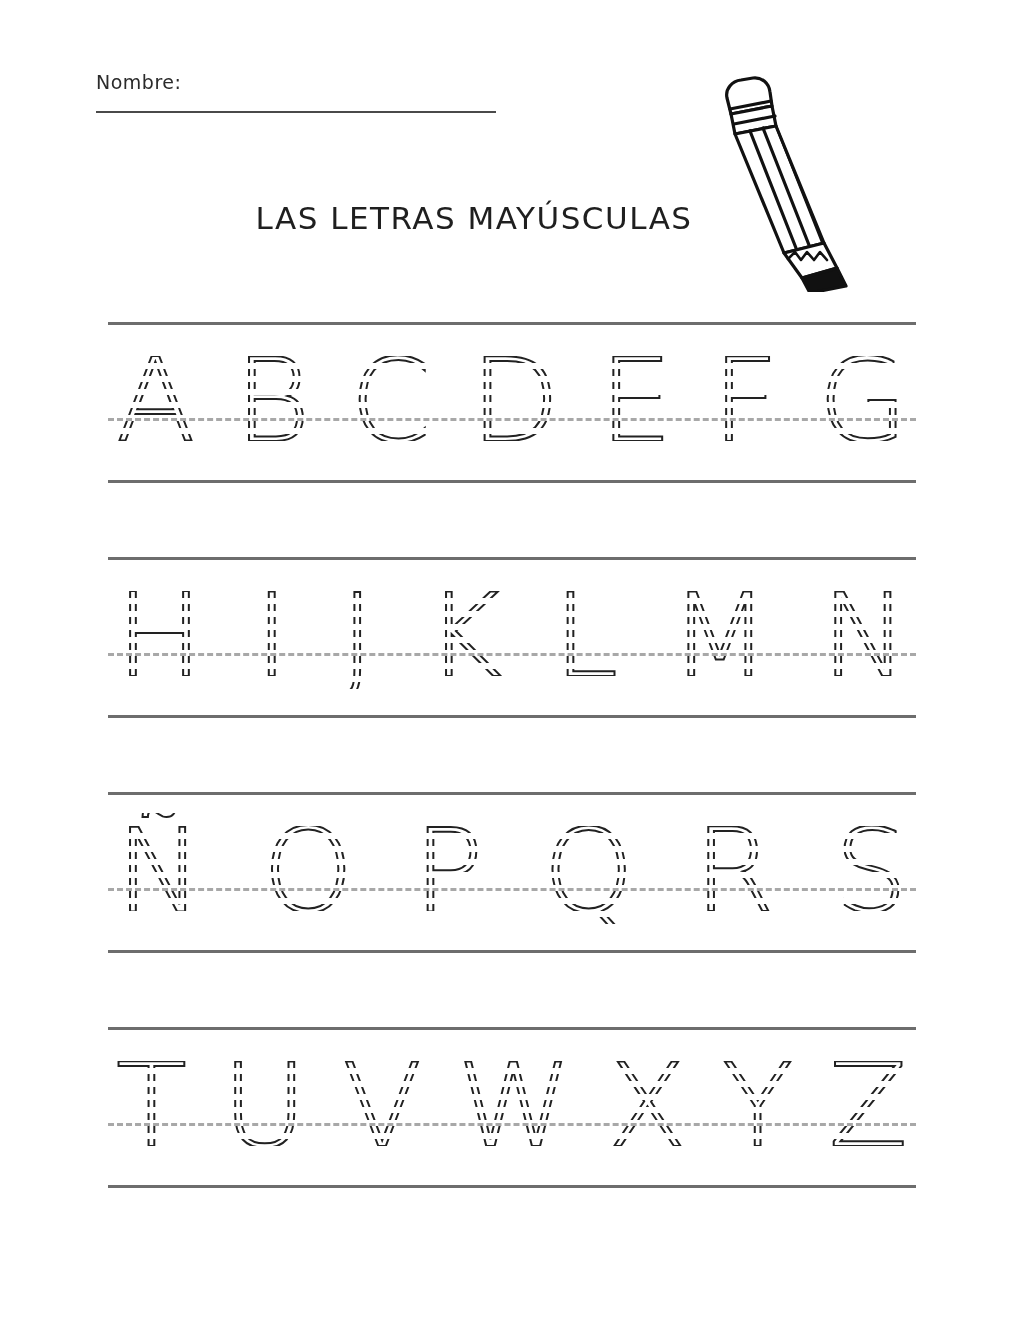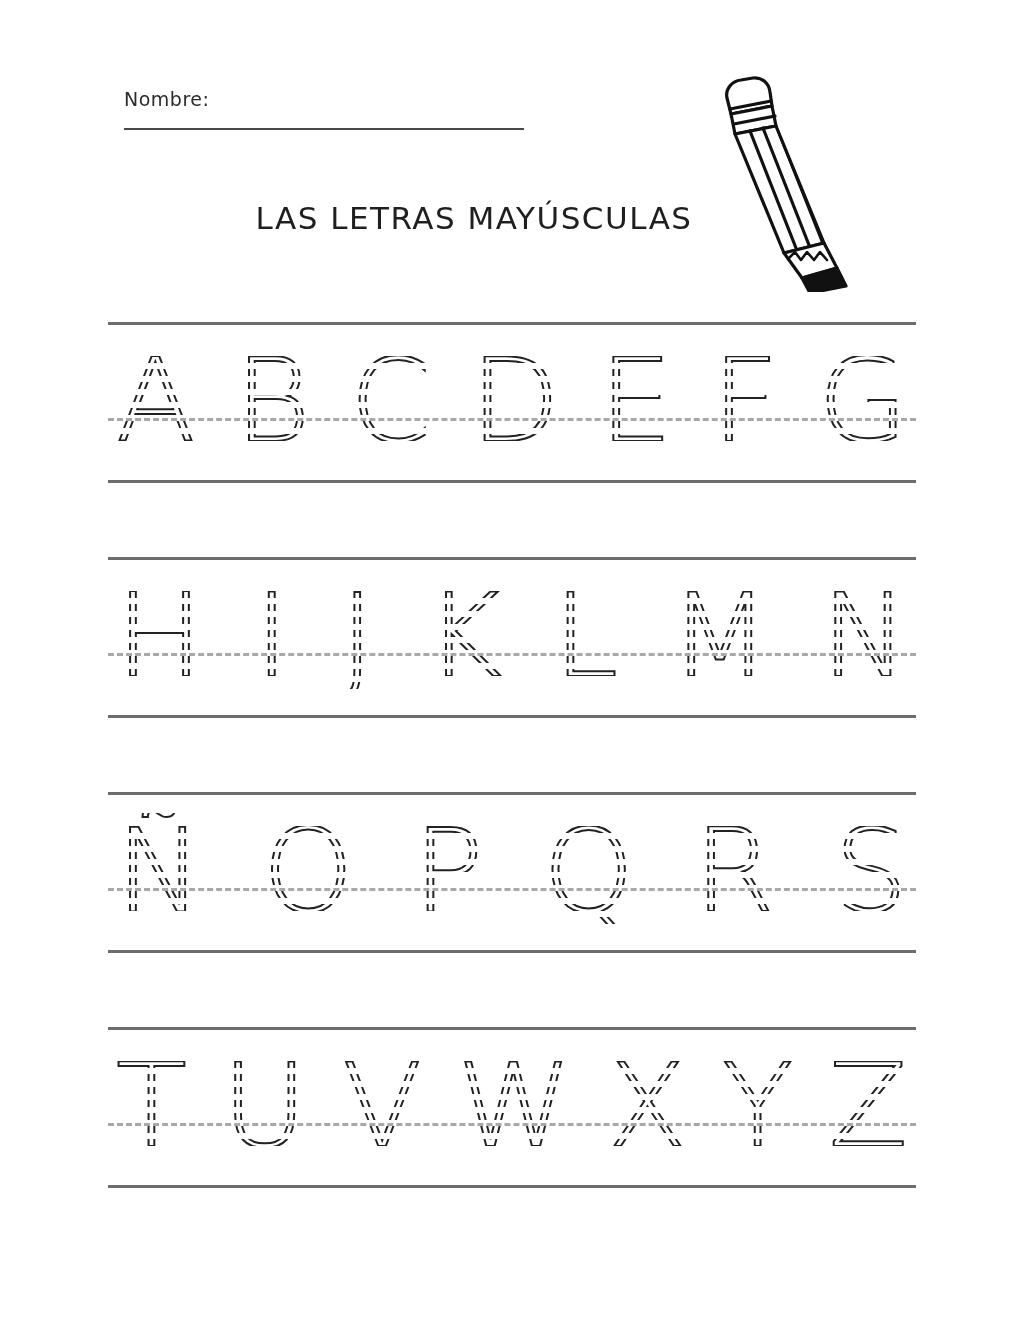--- a/index.html
+++ b/index.html
@@ -13,23 +13,22 @@
     position: relative;
     font-family: "Liberation Sans", sans-serif;
     color: #1a1a1a;
     overflow: hidden;
   }
 
   
   .name-block {
     position: absolute;
     left: 96px;
-    top: 88px;
+    top: 71px;
     width: 400px;
-    margin-left: 28px;
   }
   .name-label {
     font-size: 19px;
     letter-spacing: 0.5px;
     color: #2b2b2b;
     font-family: "DejaVu Sans", sans-serif;
     font-weight: 400;
   }
   .name-line {
     margin-top: 18px;

